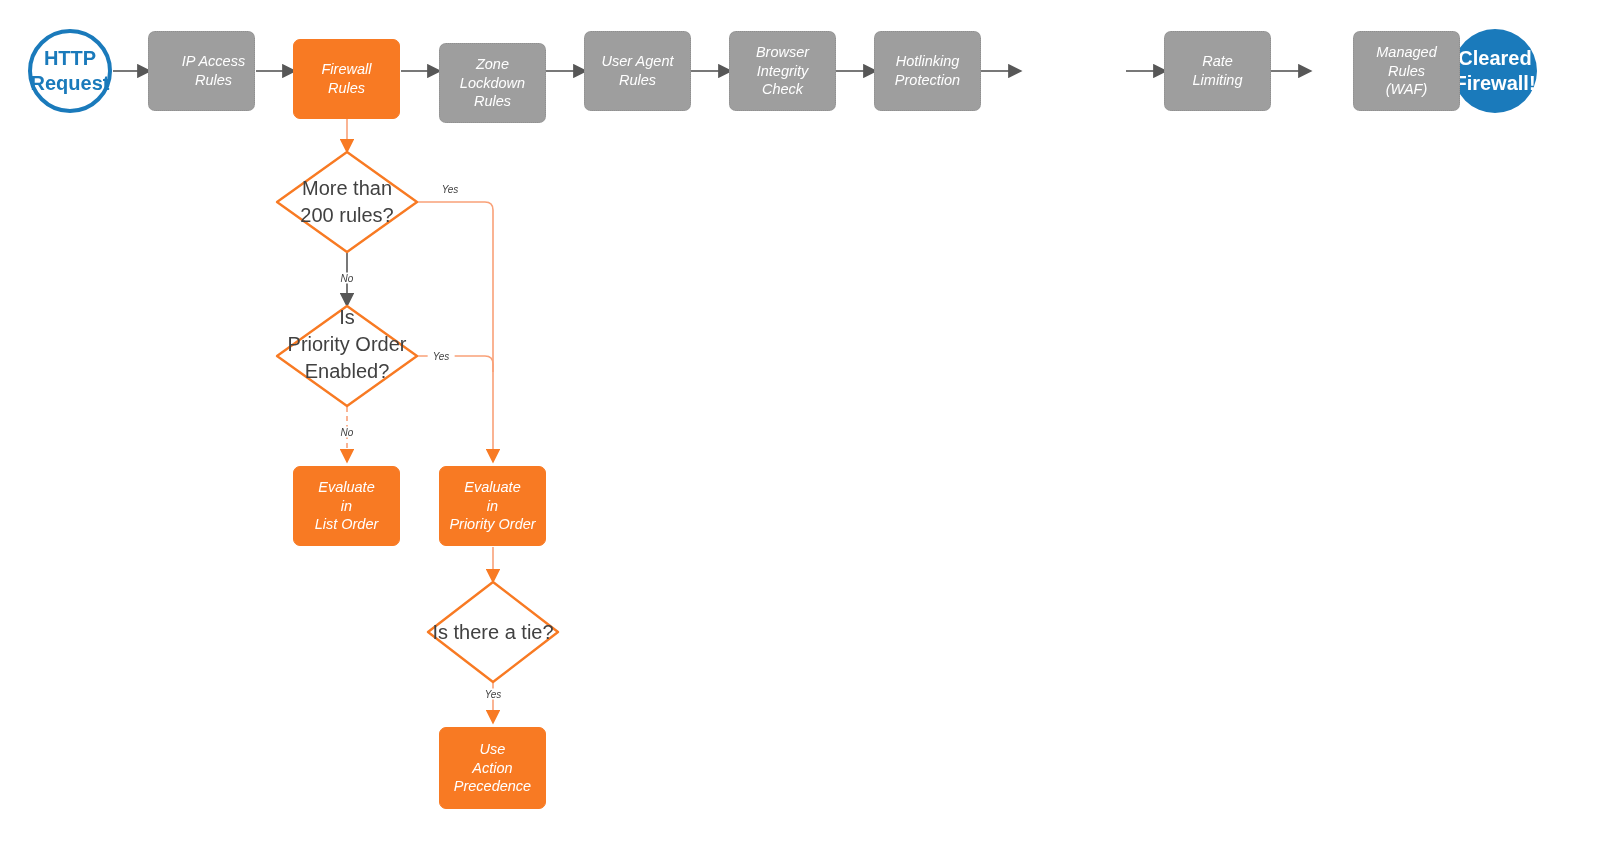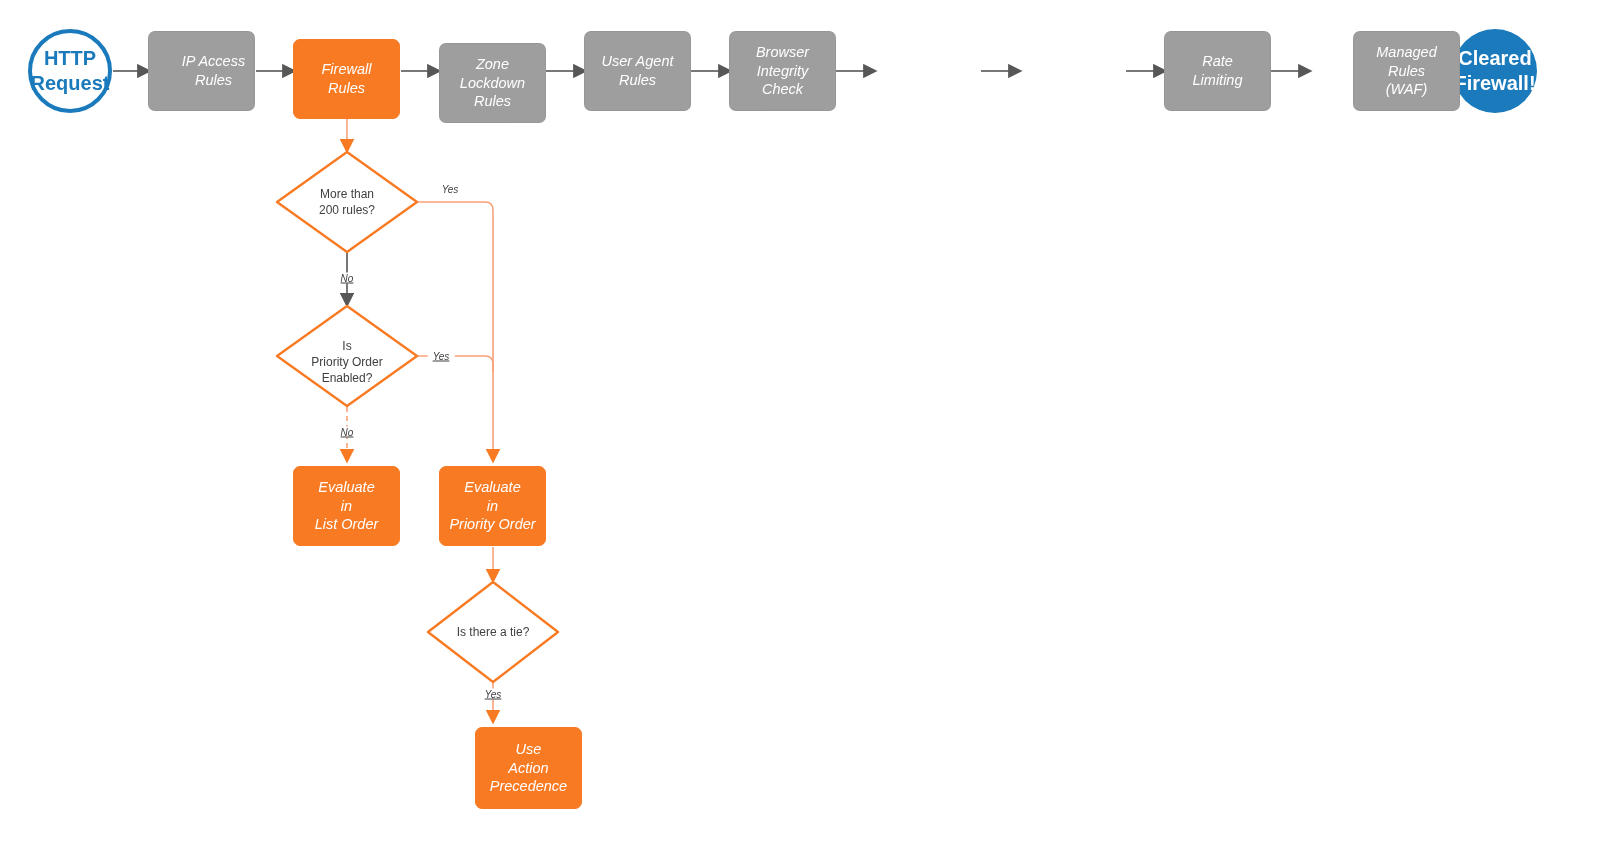--- a/index.html
+++ b/index.html
@@ -55,31 +55,31 @@
     background:#FFFFFF;border:4px solid var(--blue);color:var(--blue);
   }
   .circle.end{
     background:var(--blue);border:none;color:#FFFFFF;
   }
   .diamond-label{
     position:absolute;
     display:flex;align-items:center;justify-content:center;
     text-align:center;white-space:pre-line;
     color:var(--text-dark);
-    font-size:12px;line-height:1.35;
+    font-size:20px;line-height:1.35;
     pointer-events:none;
   }
   .edge-label{
     position:absolute;
     transform:translate(-50%,-50%);
     color:var(--text-dark);
     font-style:italic;font-size:10px;
     pointer-events:none;
   }
-  .edge-label.on-line{background:#FFFFFF;padding:0 5px;text-decoration:underline;}
+  .edge-label.on-line{background:#FFFFFF;padding:0 5px;}
 </style>
 </head>
 <body>
 
 <div id="canvas">
 
   <svg id="edge-layer" viewBox="0 0 1600 858" xmlns="http://www.w3.org/2000/svg">
     <defs>
       <marker id="arrow-gray" viewBox="0 0 10 10" refX="2" refY="5" markerWidth="9" markerHeight="9" orient="auto">
         <path class="mk-gray" d="M0,0 L10,5 L0,10 Z"></path>
@@ -123,40 +123,42 @@
   <div class="node proc orange" style="left:293px;margin-top:8px;">Firewall
 Rules</div>
   <div class="node proc" style="left:439px;margin-top:12px;">Zone
 Lockdown
 Rules</div>
   <div class="node proc" style="left:584px;">User Agent
 Rules</div>
   <div class="node proc" style="left:729px;">Browser
 Integrity
 Check</div>
+  <div class="node proc" style="left:874px;">Hotlinking
+Protection</div>
   <div class="node proc" style="left:1164px;">Rate
 Limiting</div>
   <div class="node proc" style="left:1309px;margin-left:44px;">Managed
 Rules
 (WAF)</div>
 
   <div class="diamond-label" style="left:277px;top:152px;width:140px;height:100px;">More than
 200 rules?</div>
-  <div class="diamond-label" style="left:277px;top:312px;width:140px;height:100px;">Is
+  <div class="diamond-label" style="left:277px;top:294px;width:140px;height:100px;">Is
 Priority Order
 Enabled?</div>
   <div class="diamond-label" style="left:428px;top:582px;width:130px;height:100px;">Is there a tie?</div>
 
   <div class="node proc orange" style="left:293px;top:466px;">Evaluate
 in
 List Order</div>
   <div class="node proc orange" style="left:439px;top:466px;">Evaluate
 in
 Priority Order</div>
-  <div class="node proc orange" style="left:439px;top:727px;height:82px;margin-left:36px;">Use
+  <div class="node proc orange" style="left:439px;top:727px;height:82px;">Use
 Action
 Precedence</div>
 
   <div class="edge-label" style="left:450px;top:189px;">Yes</div>
   <div class="edge-label on-line" style="left:347px;top:278px;">No</div>
   <div class="edge-label on-line" style="left:441px;top:356px;">Yes</div>
   <div class="edge-label on-line" style="left:347px;top:432px;">No</div>
   <div class="edge-label on-line" style="left:493px;top:694px;">Yes</div>
 
 </div>

